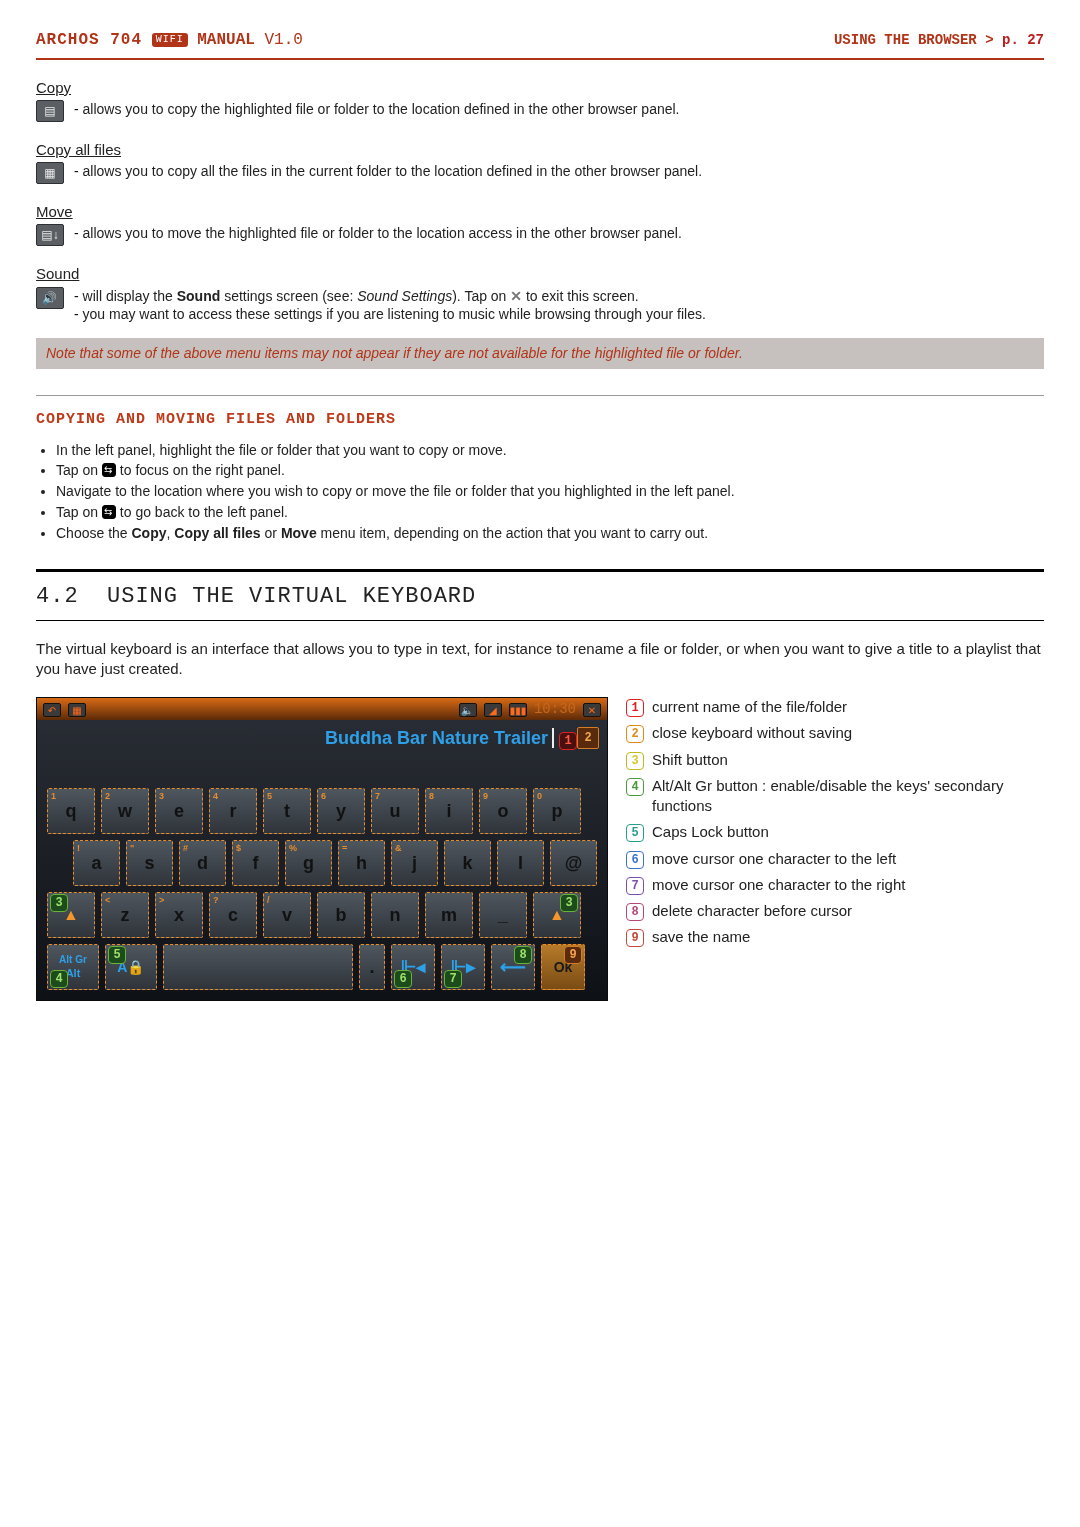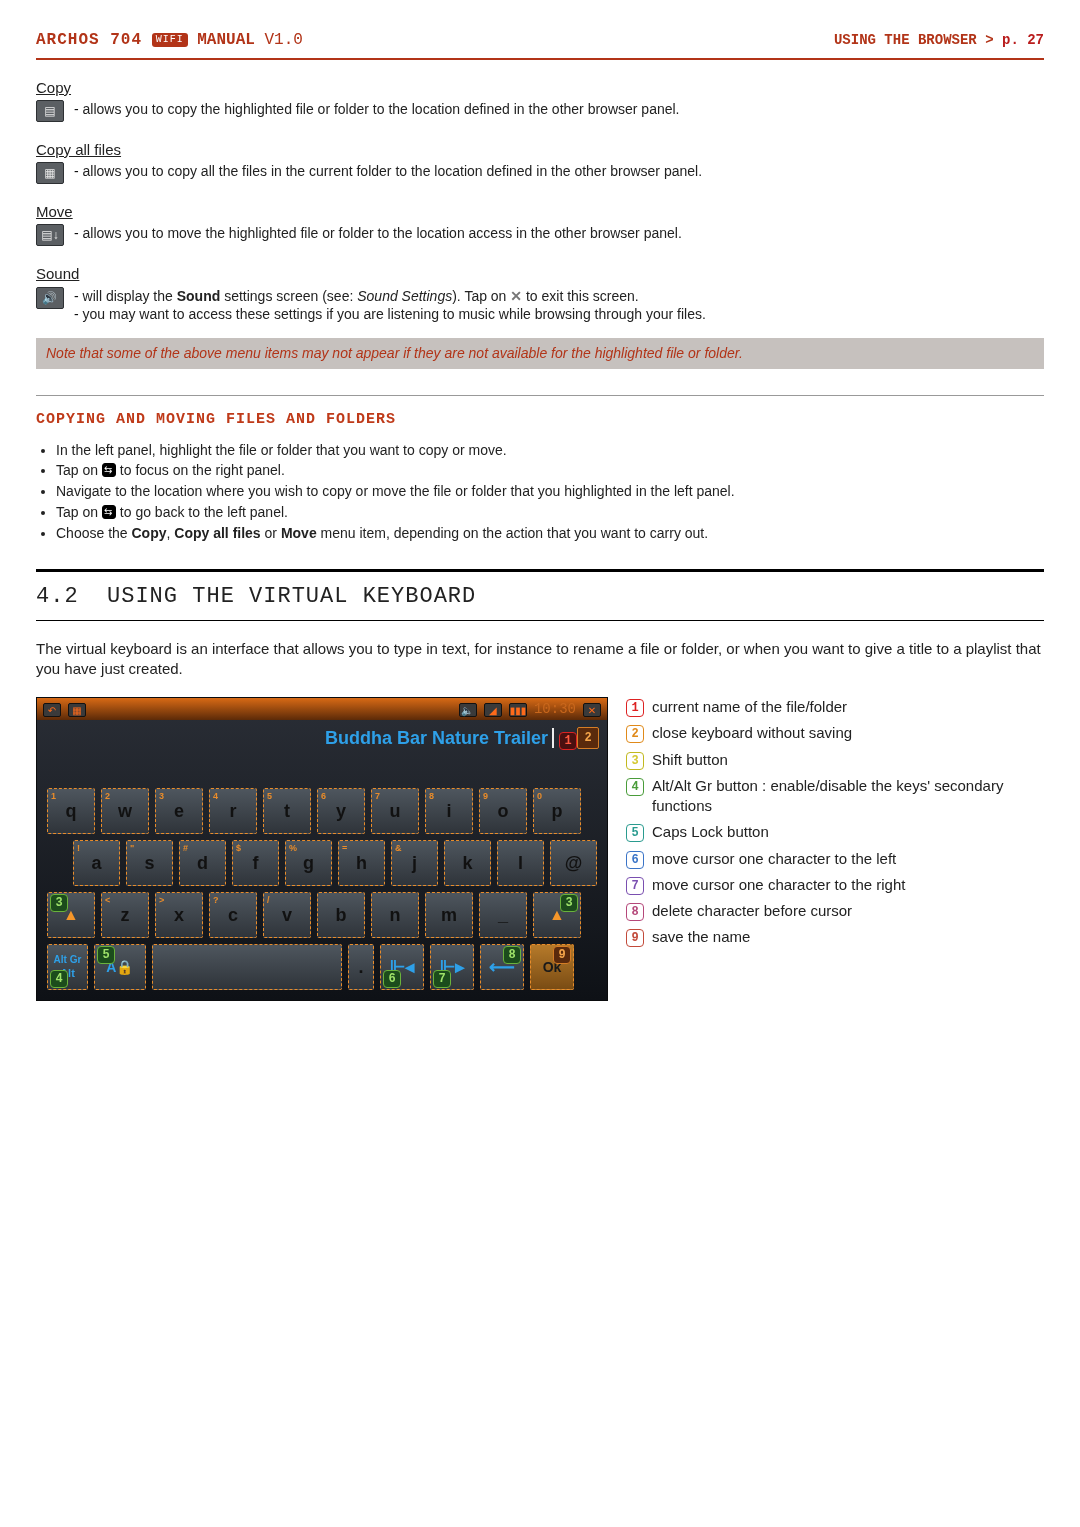--- a/index.html
+++ b/index.html
@@ -406,21 +406,21 @@
         <span class="key">n</span>
         <span class="key">m</span>
         <span class="key">_</span>
         <span class="key blue-sym" style="position:relative;">
           <span style="position:absolute;top:1px;right:2px;" class="label-badge">3</span>
           <span style="color:#f5962a;font-size:16px;">▲</span>
         </span>
       </div>
 
       <div class="key-row">
-        <span class="key alt-label" style="width:41px;flex-direction:column;position:relative;">
+        <span class="key alt-label" style="width:52px;flex-direction:column;position:relative;">
           <span style="font-size:10px;">Alt Gr</span>
           <span style="font-size:11px;">Alt</span>
           <span style="position:absolute;bottom:1px;left:2px;" class="label-badge">4</span>
         </span>
         <span class="key" style="width:52px;position:relative;color:#2ea0e8;font-size:14px;">
           <span style="position:absolute;top:1px;left:2px;" class="label-badge">5</span>
           <span>A</span>
             <span style="color:#888;">🔒</span>
         </span>
         <span class="key" style="width:190px;"></span>

